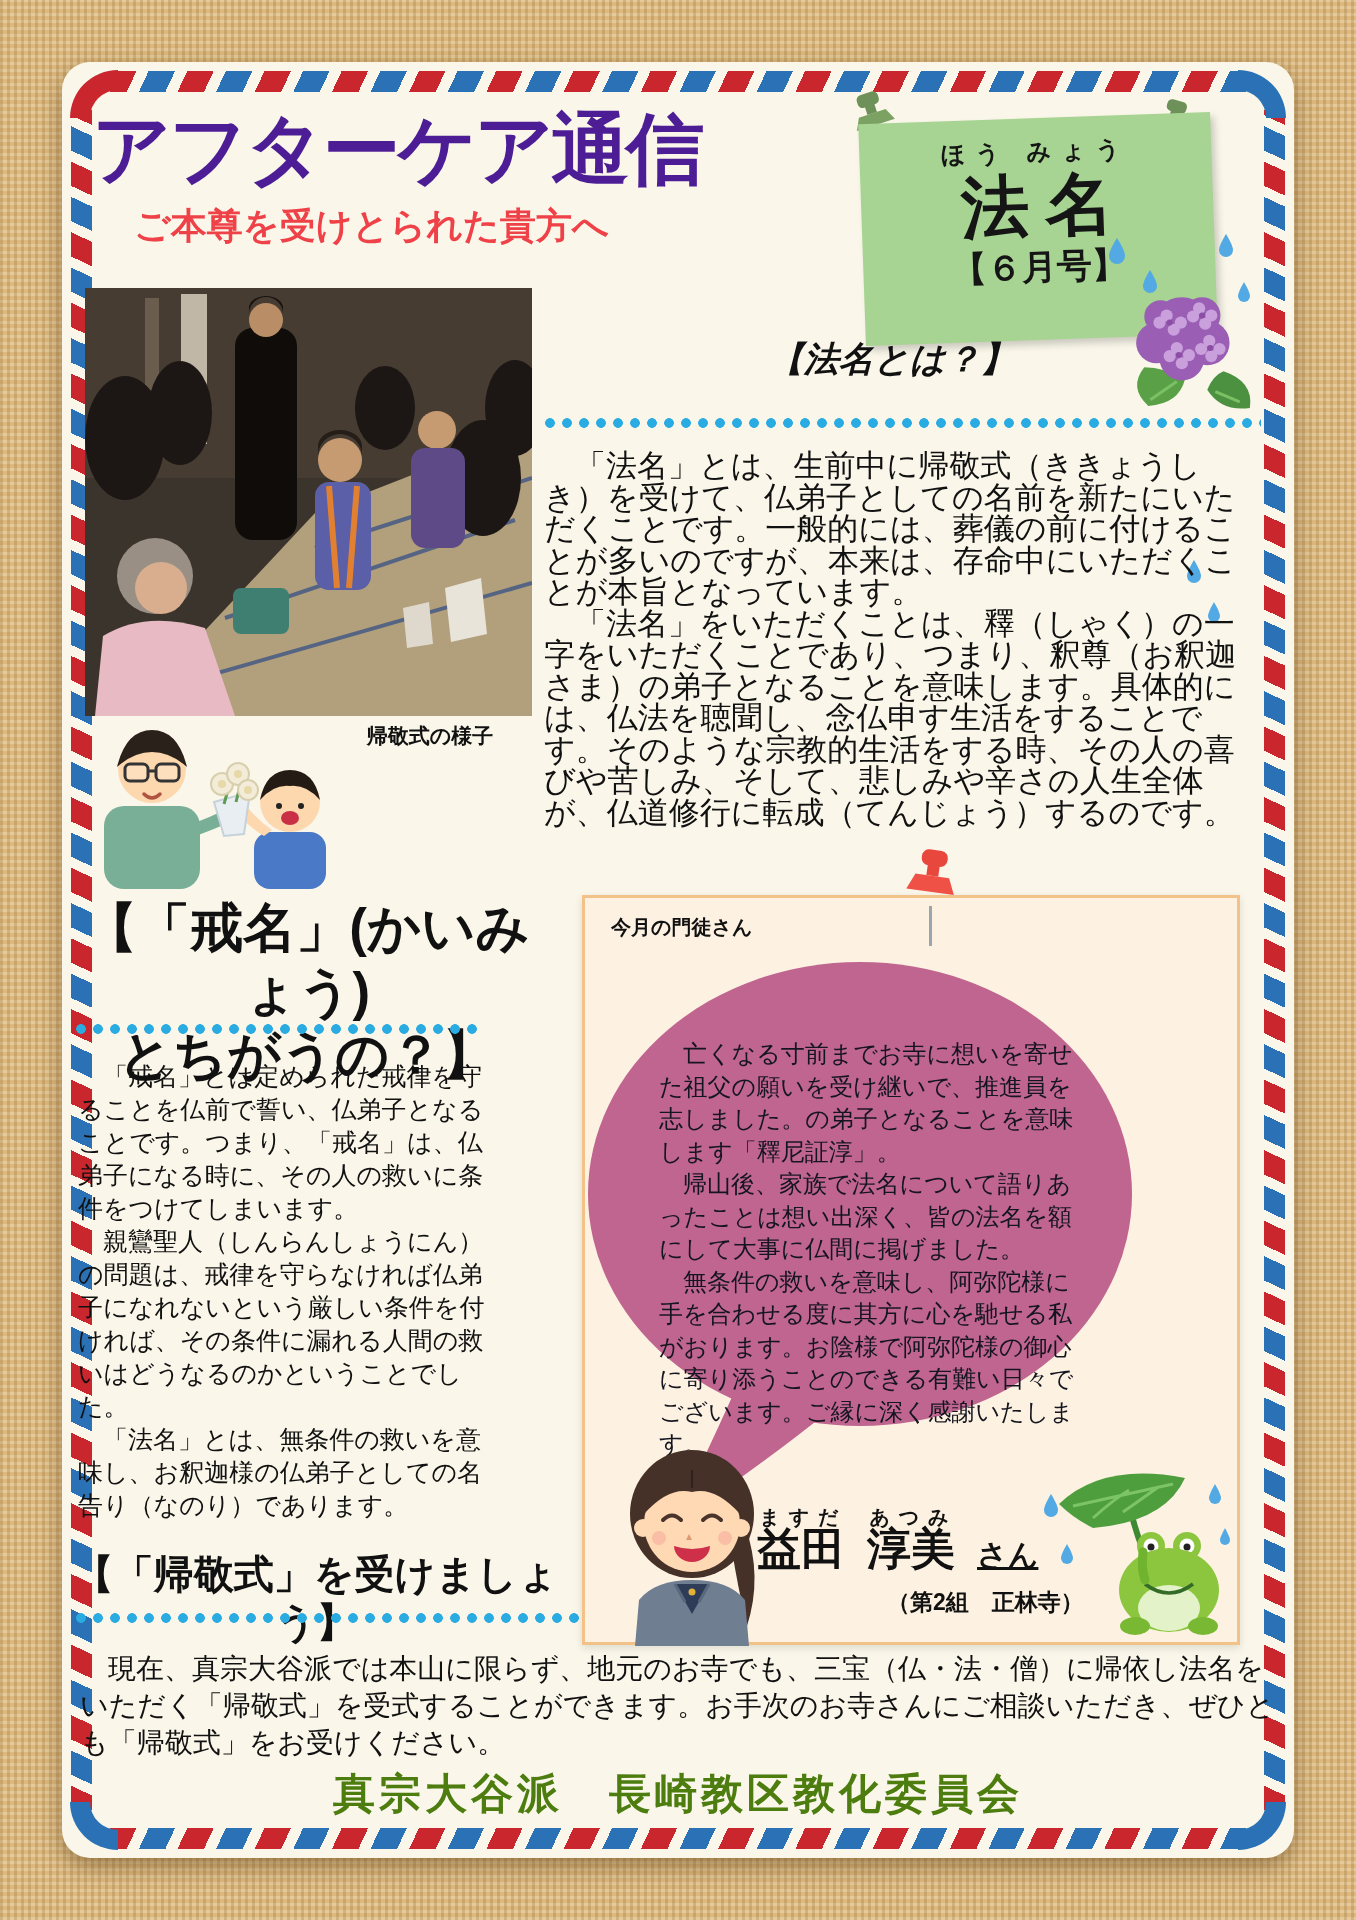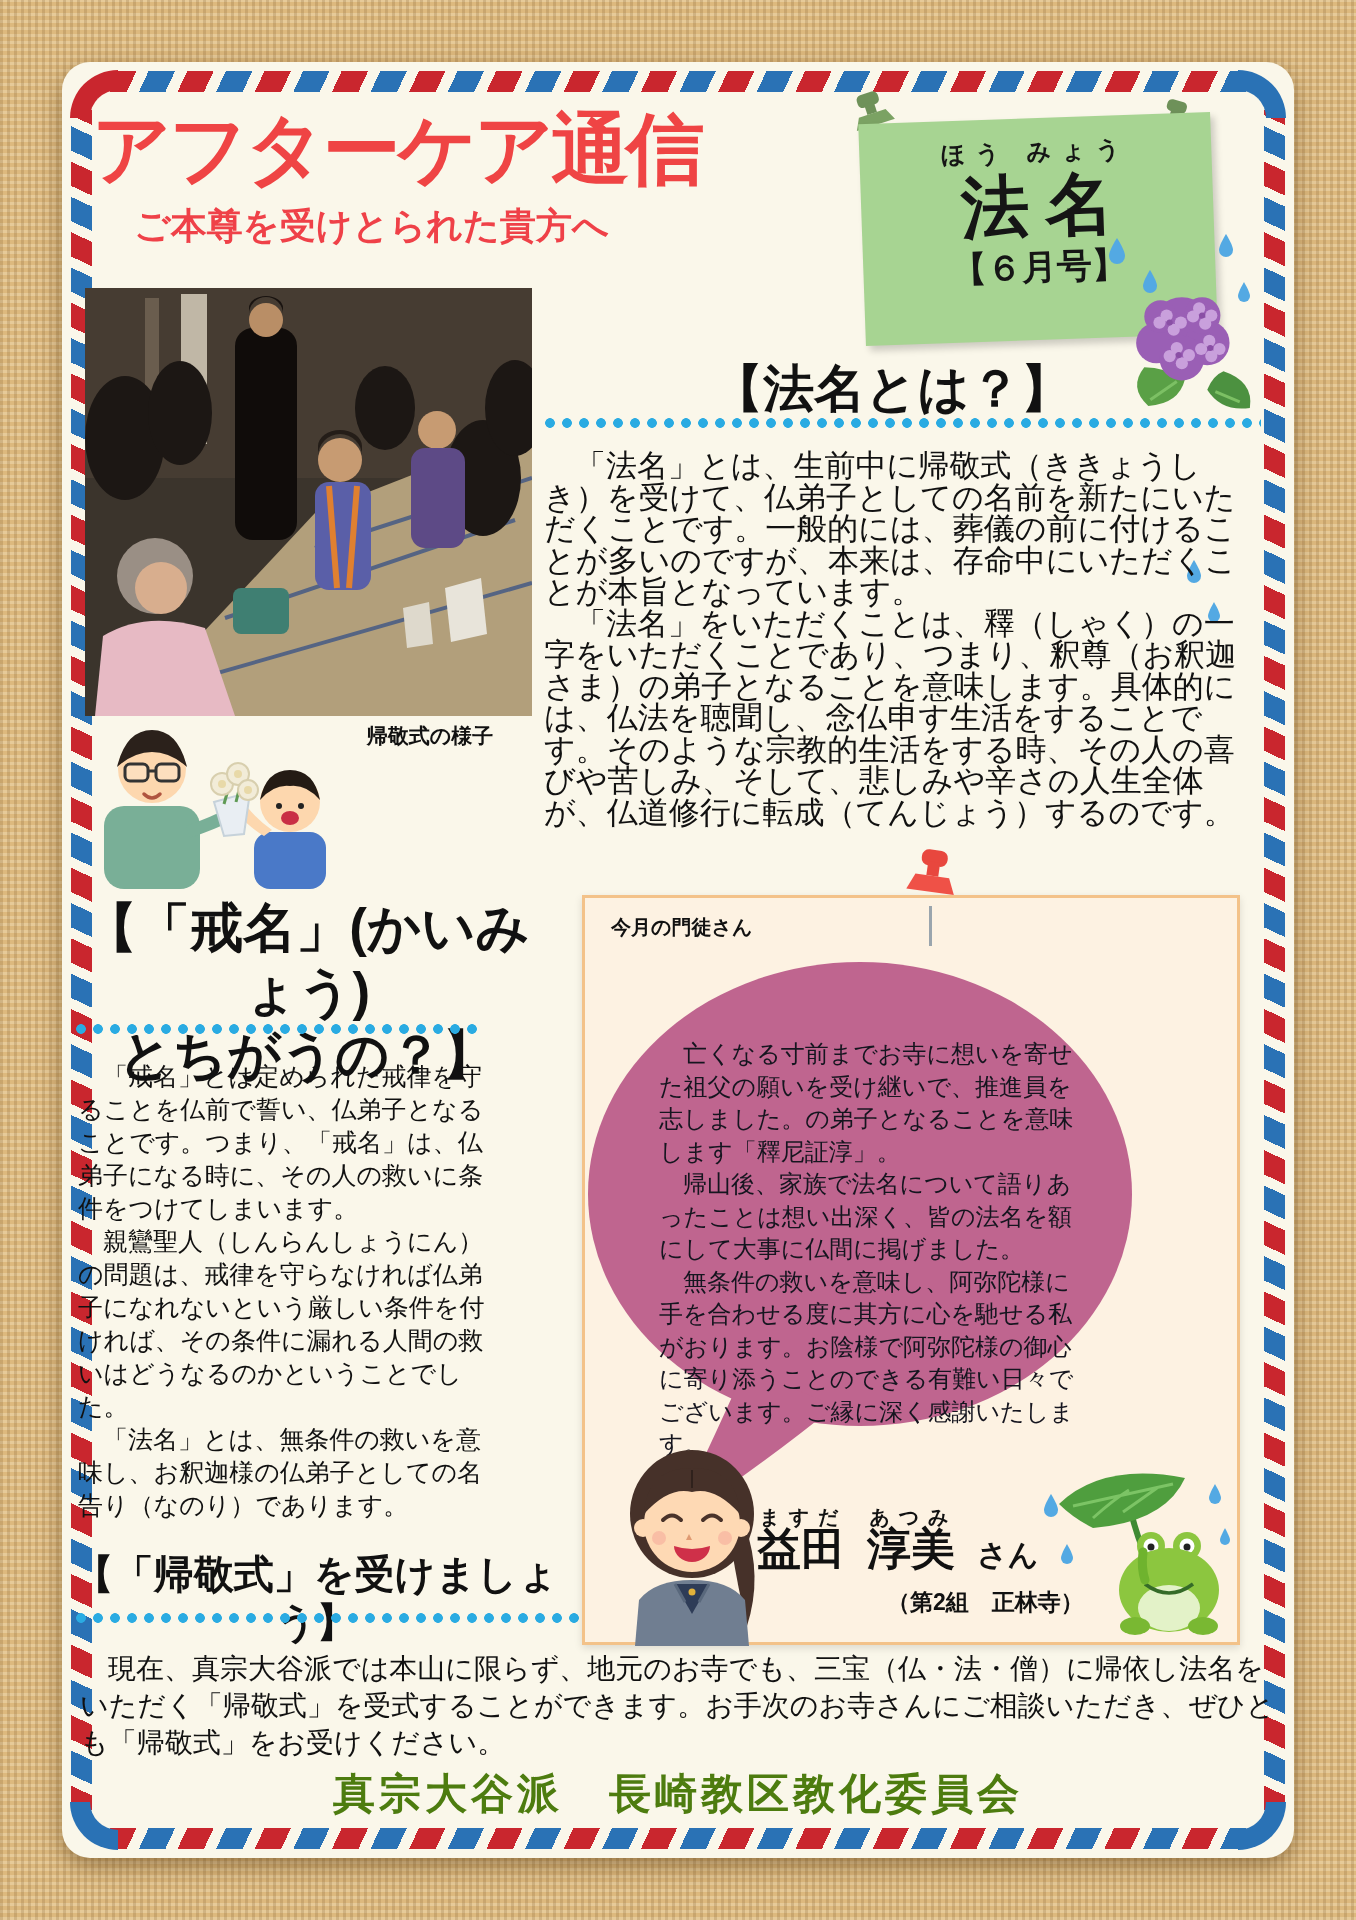--- a/index.html
+++ b/index.html
@@ -25,31 +25,31 @@
   .am-v { top:48px; bottom:48px; width:21px;
     background:repeating-linear-gradient(25deg,#c9262e 0 22px,rgba(0,0,0,0) 22px 32px,#2a72b5 32px 54px,rgba(0,0,0,0) 54px 64px); }
   .am-left { left:9px; } .am-right { right:9px; }
   .c { position:absolute; width:48px; height:48px; }
   .ctl{ top:8px; left:8px; border-top:20px solid #c9262e; border-left:20px solid #c9262e; border-top-left-radius:48px; }
   .ctr{ top:8px; right:8px; border-top:20px solid #2a72b5; border-right:20px solid #2a72b5; border-top-right-radius:48px; }
   .cbl{ bottom:8px; left:8px; border-bottom:20px solid #2a72b5; border-left:20px solid #2a72b5; border-bottom-left-radius:48px; }
   .cbr{ bottom:8px; right:8px; border-bottom:20px solid #2a72b5; border-right:20px solid #2a72b5; border-bottom-right-radius:48px; }
 
   .abs { position:absolute; }
-  .title { left:30px; top:36px; font-size:78px; font-weight:900; color:#ef4444; letter-spacing:-3px; }
+  .title { left:30px; top:36px; font-size:78px; font-weight:900; color:#4c1d95; letter-spacing:-3px; }
   .subtitle { left:72px; top:140px; font-size:36px; font-weight:800; color:#ef4148; }
 
   .note { left:800px; top:56px; width:352px; height:222px; background:#a7d492;
     transform:rotate(-2deg); text-align:center; box-shadow:4px 5px 7px rgba(0,0,0,.18); color:#151515; }
   .note-reading { margin-top:18px; font-size:24px; font-weight:700; letter-spacing:10px; }
   .note-word { font-size:68px; font-weight:800; letter-spacing:16px; padding-left:16px; line-height:74px; }
   .note-issue { font-size:35px; font-weight:800; margin-top:2px; }
 
   .heading { font-weight:800; color:#111; text-align:center; line-height:1.2; }
-  .h-homyo { left:598px; top:296px; width:464px; font-size:51px; }
+  .h-homyo { left:598px; top:276px; width:464px; font-size:35px;font-style:italic; }
   .h-kaimyo { left:8px; top:834px; width:474px; font-size:53px; }
   .h-kikyo { left:8px; top:1488px; width:492px; font-size:40px; }
 
   .dotted { height:10px; background-image:radial-gradient(circle at 5px 5px,#2aabe2 4.5px,rgba(0,0,0,0) 5.2px);
     background-size:17px 10px; background-repeat:repeat-x; }
   .d-homyo { left:483px; top:356px; width:716px; }
   .d-kaimyo { left:14px; top:962px; width:402px; }
   .d-kikyo { left:14px; top:1551px; width:505px; }
 
   .bodytext p { margin:0; text-indent:1em; }
@@ -67,21 +67,21 @@
   .bubble-svg { position:absolute; left:0; top:0; width:652px; height:744px; }
   .bubble-text { position:absolute; left:74px; top:140px; width:424px; font-size:24px;
     line-height:32.5px; color:#15151f; }
   .bubble-text p { margin:0; text-indent:1em; }
   .red-pin { position:absolute; left:320px; top:-50px; width:56px; height:100px; }
   .woman { position:absolute; left:8px; top:536px; width:198px; height:212px; }
   .name-block { position:absolute; left:172px; top:596px; width:348px; }
   .name-row { display:flex; align-items:flex-end; gap:22px; }
   ruby { font-size:44px; font-weight:800; }
   rt { font-size:20px; font-weight:700; letter-spacing:4px;margin-top:12px; }
-  .san { font-size:30px; font-weight:700; padding-bottom:3px; }
+  .san { font-size:30px; font-weight:700; padding-bottom:3px;text-decoration:underline; }
   .affil { font-size:23px; font-weight:700; margin-top:8px; padding-left:130px; }
   .frog { position:absolute; left:448px; top:562px; width:204px; height:186px; }
 
   .footer { left:0; top:1704px; width:100%; text-align:center; font-size:42px;
     font-weight:900; color:#4d7c0f; letter-spacing:4px; }
 
   .pin-g1 { left:790px; top:28px; width:46px; height:64px; transform:rotate(-18deg); }
   .pin-g2 { left:1088px; top:36px; width:42px; height:58px; transform:rotate(16deg); }
   .hydrangea { left:1064px; top:220px; width:132px; height:132px; }
   .rain-note { left:1040px; top:168px; width:170px; height:430px; }

